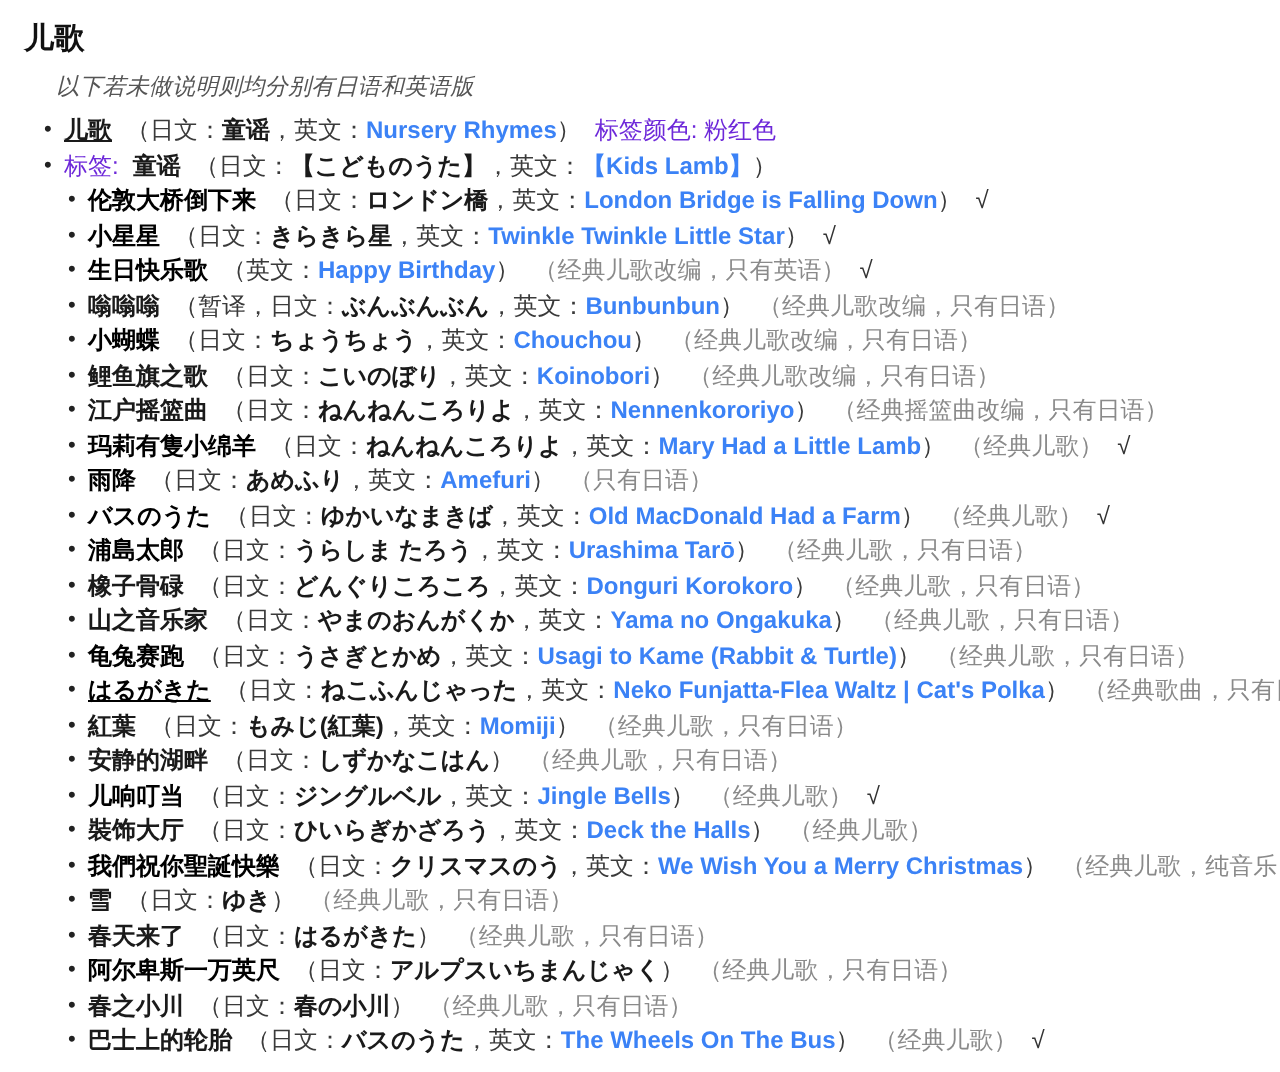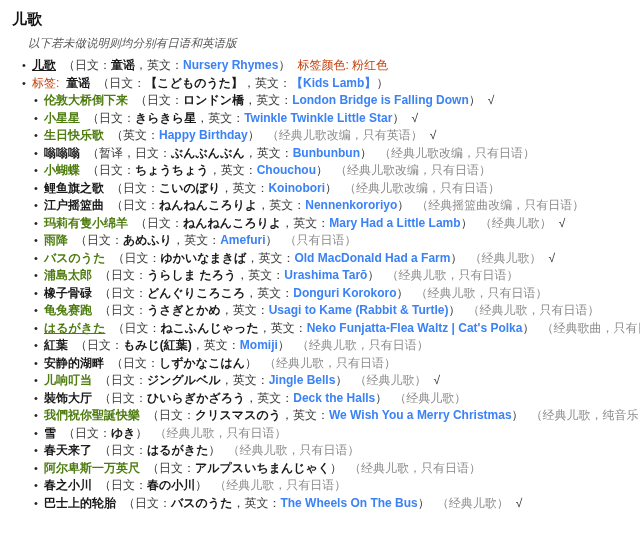--- a/index.html
+++ b/index.html
@@ -32,28 +32,28 @@
     position:absolute;
     color:#222;
     font-size:11px;
   }
   .lvl1{padding-left:26px;}
   .lvl1::before{left:16px;}
   .lvl2{padding-left:38px;}
   .lvl2::before{left:28px;}
 
   .nm{font-weight:bold;color:#1a1a1a;}
-  .nm.link{color:#4d7c0f;}
+  .nm.link{color:#000000;}
   .nm.u{text-decoration:underline;}
   .meta{color:#3a3a3a;font-weight:normal;}
   .jp{font-weight:bold;color:#1a1a1a;}
   .en{font-weight:bold;color:#3b82f6;}
   .note{color:#8a8a8a;}
   .chk{color:#333;}
-  .lbl{color:#c2410c;}
+  .lbl{color:#6d28d9;}
   .sp{display:inline-block;width:7px;}
 </style>
 </head>
 <body>
 
 <div class="page">
   <div class="title">儿歌</div>
   <div class="subtitle">以下若未做说明则均分别有日语和英语版</div>
 
   <ul>
@@ -72,20 +72,21 @@
       <li class="lvl2"><span class="nm link">生日快乐歌</span><span class="sp"></span><span class="meta">（<span>英文：</span><span class="en">Happy Birthday</span>）</span><span class="sp"></span><span class="note">（经典儿歌改编，只有英语）</span><span class="sp"></span><span class="chk">√</span></li>
       <li class="lvl2"><span class="nm">嗡嗡嗡</span><span class="sp"></span><span class="meta">（<span class="meta">暂译</span>，<span>日文：</span><span class="jp">ぶんぶんぶん</span>，<span>英文：</span><span class="en">Bunbunbun</span>）</span><span class="sp"></span><span class="note">（经典儿歌改编，只有日语）</span></li>
       <li class="lvl2"><span class="nm link">小蝴蝶</span><span class="sp"></span><span class="meta">（<span>日文：</span><span class="jp">ちょうちょう</span>，<span>英文：</span><span class="en">Chouchou</span>）</span><span class="sp"></span><span class="note">（经典儿歌改编，只有日语）</span></li>
       <li class="lvl2"><span class="nm">鲤鱼旗之歌</span><span class="sp"></span><span class="meta">（<span>日文：</span><span class="jp">こいのぼり</span>，<span>英文：</span><span class="en">Koinobori</span>）</span><span class="sp"></span><span class="note">（经典儿歌改编，只有日语）</span></li>
       <li class="lvl2"><span class="nm">江户摇篮曲</span><span class="sp"></span><span class="meta">（<span>日文：</span><span class="jp">ねんねんころりよ</span>，<span>英文：</span><span class="en">Nennenkororiyo</span>）</span><span class="sp"></span><span class="note">（经典摇篮曲改编，只有日语）</span></li>
       <li class="lvl2"><span class="nm link">玛莉有隻小绵羊</span><span class="sp"></span><span class="meta">（<span>日文：</span><span class="jp">ねんねんころりよ</span>，<span>英文：</span><span class="en">Mary Had a Little Lamb</span>）</span><span class="sp"></span><span class="note">（经典儿歌）</span><span class="sp"></span><span class="chk">√</span></li>
       <li class="lvl2"><span class="nm link">雨降</span><span class="sp"></span><span class="meta">（<span>日文：</span><span class="jp">あめふり</span>，<span>英文：</span><span class="en">Amefuri</span>）</span><span class="sp"></span><span class="note">（只有日语）</span></li>
       <li class="lvl2"><span class="nm link">バスのうた</span><span class="sp"></span><span class="meta">（<span>日文：</span><span class="jp">ゆかいなまきば</span>，<span>英文：</span><span class="en">Old MacDonald Had a Farm</span>）</span><span class="sp"></span><span class="note">（经典儿歌）</span><span class="sp"></span><span class="chk">√</span></li>
       <li class="lvl2"><span class="nm link">浦島太郎</span><span class="sp"></span><span class="meta">（<span>日文：</span><span class="jp">うらしま たろう</span>，<span>英文：</span><span class="en">Urashima Tarō</span>）</span><span class="sp"></span><span class="note">（经典儿歌，只有日语）</span></li>
       <li class="lvl2"><span class="nm">橡子骨碌</span><span class="sp"></span><span class="meta">（<span>日文：</span><span class="jp">どんぐりころころ</span>，<span>英文：</span><span class="en">Donguri Korokoro</span>）</span><span class="sp"></span><span class="note">（经典儿歌，只有日语）</span></li>
+      <li class="lvl2"><span class="nm">山之音乐家</span><span class="sp"></span><span class="meta">（<span>日文：</span><span class="jp">やまのおんがくか</span>，<span>英文：</span><span class="en">Yama no Ongakuka</span>）</span><span class="sp"></span><span class="note">（经典儿歌，只有日语）</span></li>
       <li class="lvl2"><span class="nm link">龟兔赛跑</span><span class="sp"></span><span class="meta">（<span>日文：</span><span class="jp">うさぎとかめ</span>，<span>英文：</span><span class="en">Usagi to Kame (Rabbit &amp; Turtle)</span>）</span><span class="sp"></span><span class="note">（经典儿歌，只有日语）</span></li>
       <li class="lvl2"><span class="nm link u">はるがきた</span><span class="sp"></span><span class="meta">（<span>日文：</span><span class="jp">ねこふんじゃった</span>，<span>英文：</span><span class="en">Neko Funjatta-Flea Waltz | Cat's Polka</span>）</span><span class="sp"></span><span class="note">（经典歌曲，只有日语演唱，其他为纯音乐）</span><span class="sp"></span></li>
       <li class="lvl2"><span class="nm">紅葉</span><span class="sp"></span><span class="meta">（<span>日文：</span><span class="jp u">もみじ(紅葉)</span>，<span>英文：</span><span class="en">Momiji</span>）</span><span class="sp"></span><span class="note">（经典儿歌，只有日语）</span></li>
       <li class="lvl2"><span class="nm">安静的湖畔</span><span class="sp"></span><span class="meta">（<span>日文：</span><span class="jp">しずかなこはん</span>）</span><span class="sp"></span><span class="note">（经典儿歌，只有日语）</span></li>
       <li class="lvl2"><span class="nm link">儿响叮当</span><span class="sp"></span><span class="meta">（<span>日文：</span><span class="jp">ジングルベル</span>，<span>英文：</span><span class="en">Jingle Bells</span>）</span><span class="sp"></span><span class="note">（经典儿歌）</span><span class="sp"></span><span class="chk">√</span></li>
       <li class="lvl2"><span class="nm">裝饰大厅</span><span class="sp"></span><span class="meta">（<span>日文：</span><span class="jp">ひいらぎかざろう</span>，<span>英文：</span><span class="en">Deck the Halls</span>）</span><span class="sp"></span><span class="note">（经典儿歌）</span></li>
       <li class="lvl2"><span class="nm link">我們祝你聖誕快樂</span><span class="sp"></span><span class="meta">（<span>日文：</span><span class="jp">クリスマスのう</span>，<span>英文：</span><span class="en">We Wish You a Merry Christmas</span>）</span><span class="sp"></span><span class="note">（经典儿歌，纯音乐）</span></li>
       <li class="lvl2"><span class="nm">雪</span><span class="sp"></span><span class="meta">（<span>日文：</span><span class="jp">ゆき</span>）</span><span class="sp"></span><span class="note">（经典儿歌，只有日语）</span></li>
       <li class="lvl2"><span class="nm">春天来了</span><span class="sp"></span><span class="meta">（<span>日文：</span><span class="jp">はるがきた</span>）</span><span class="sp"></span><span class="note">（经典儿歌，只有日语）</span></li>
       <li class="lvl2"><span class="nm link">阿尔卑斯一万英尺</span><span class="sp"></span><span class="meta">（<span>日文：</span><span class="jp">アルプスいちまんじゃく</span>）</span><span class="sp"></span><span class="note">（经典儿歌，只有日语）</span></li>

